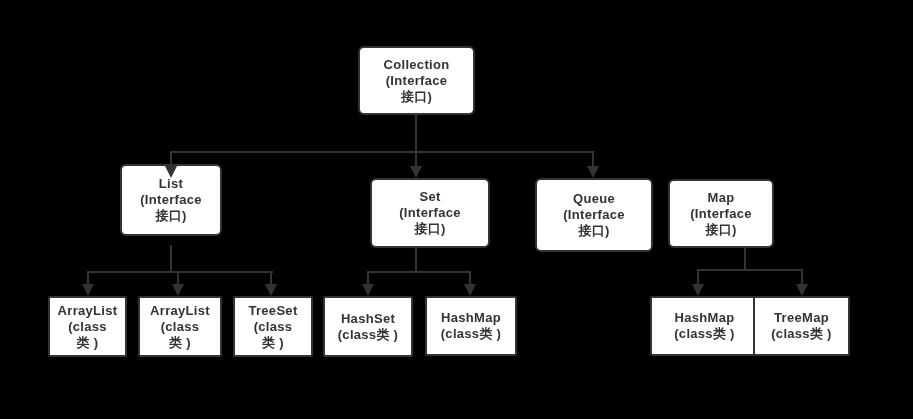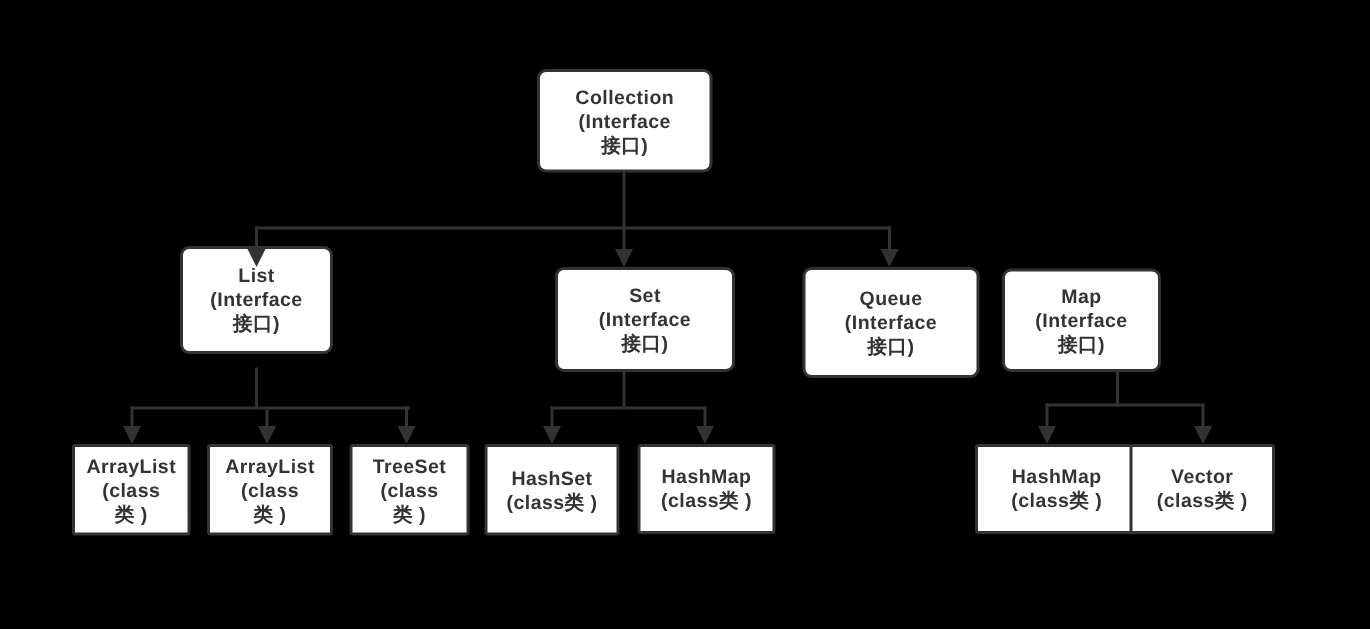--- a/index.html
+++ b/index.html
@@ -125,21 +125,21 @@
 
   <div class="node cls" style="left:650px;top:296px;width:109px;height:60px">
     <div class="label">
       <span class="ln">HashMap</span>
       <span class="ln">(class类 )</span>
     </div>
   </div>
 
   <div class="node cls" style="left:753px;top:296px;width:97px;height:60px">
     <div class="label">
-      <span class="ln">Vector</span>
+      <span class="ln">TreeMap</span>
       <span class="ln">(class类 )</span>
     </div>
   </div>
 
   <div class="seg v" style="left:415px;top:115px;height:37px"></div>
   <div class="seg h" style="left:170px;top:151px;width:424px"></div>
   <div class="seg v" style="left:170px;top:151px;height:16px"></div>
   <div class="arrow" style="left:165px;top:166px"></div>
   <div class="seg v" style="left:415px;top:152px;height:15px"></div>
   <div class="arrow" style="left:410px;top:166px"></div>

